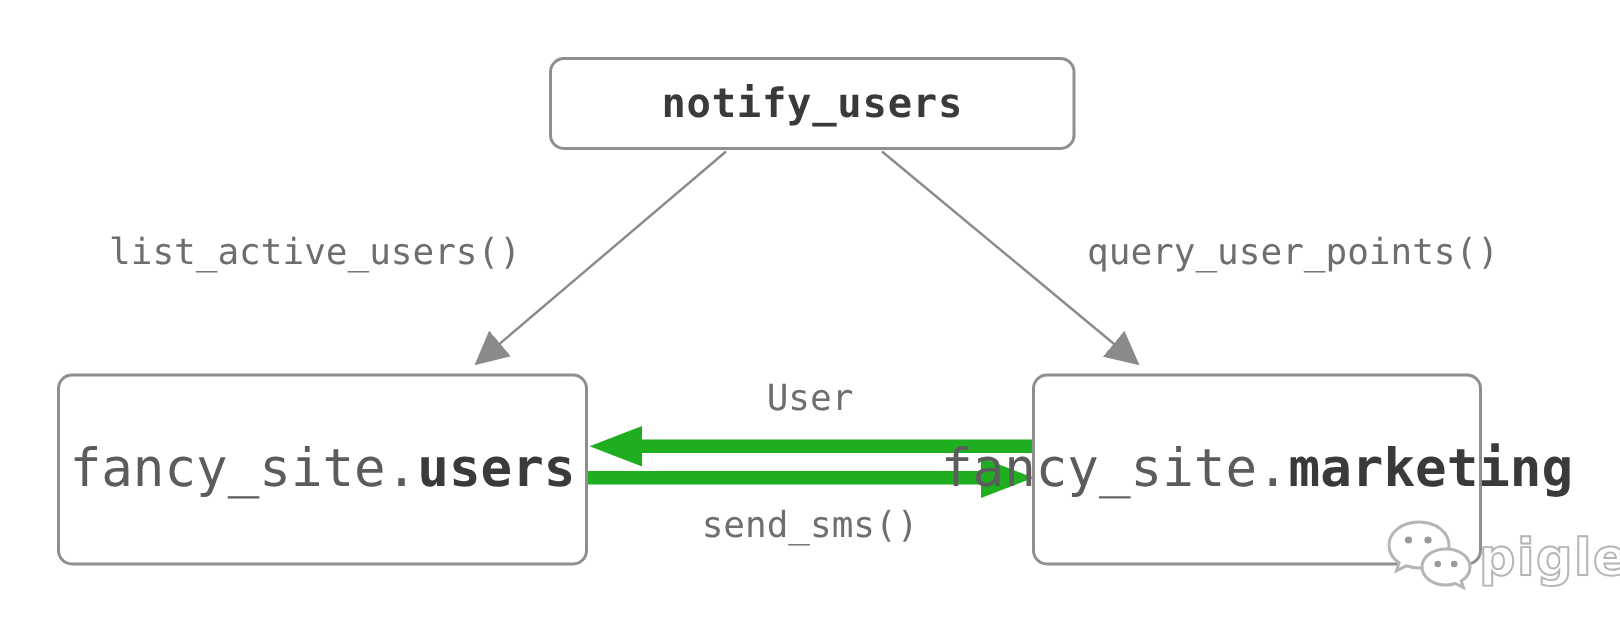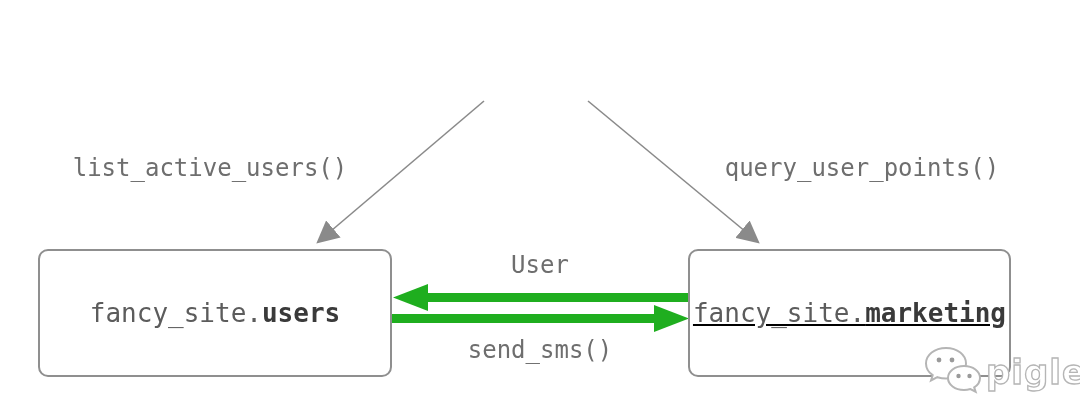--- a/index.html
+++ b/index.html
@@ -28,29 +28,29 @@
     border: 2px solid var(--c-border, #8f8f8f);
     border-radius: 10px;
     background: #ffffff;
     display: flex;
     align-items: center;
     justify-content: center;
     white-space: nowrap;
   }
   .node-top   { left: 366px; top: 38px;  width: 351px; height: 62px; }
   .node-left  { left: 38px;  top: 249px; width: 354px; height: 128px; }
-  .node-right { left: 688px; top: 249px; width: 323px; height: 128px; text-decoration: underline; }
+  .node-right { left: 688px; top: 249px; width: 300px; height: 128px; }
 
   .node-title {
     font-size: 27px;
     font-weight: bold;
     color: var(--c-text-dark, #3a3a3a);
     letter-spacing: 0.5px;
   }
-  .node-text { font-size: 26px; color: var(--c-text, #5c5c5c); }
+  .node-text { font-size: 35px; color: var(--c-text, #5c5c5c); }
   .node-text .emph { font-weight: bold; color: var(--c-text-dark, #3a3a3a); }
 
   .edge-label {
     position: absolute;
     font-size: 24px;
     color: var(--c-label, #6e6e6e);
     text-align: center;
     white-space: nowrap;
   }
   .lbl-left-call  { left: 60px;  top: 154px; width: 300px; }
@@ -95,20 +95,23 @@
       <rect class="green-shaft" x="420" y="293" width="269" height="9"></rect>
       <polygon class="green-head" points="393,297.5 428,284 428,311"></polygon>
     </g>
 
     <g>
       <rect class="green-shaft" x="392" y="314" width="270" height="9"></rect>
       <polygon class="green-head" points="689,318.5 654,305 654,332"></polygon>
     </g>
   </svg>
 
+  <div class="node node-top">
+    <span class="node-title">notify_users</span>
+  </div>
 
   <div class="node node-left">
     <span class="node-text"><span>fancy_site.</span><span class="emph">users</span></span>
   </div>
 
   <div class="node node-right">
     <span class="node-text"><span>fancy_site.</span><span class="emph">marketing</span></span>
   </div>
 
   <div class="edge-label lbl-left-call">list_active_users()</div>

